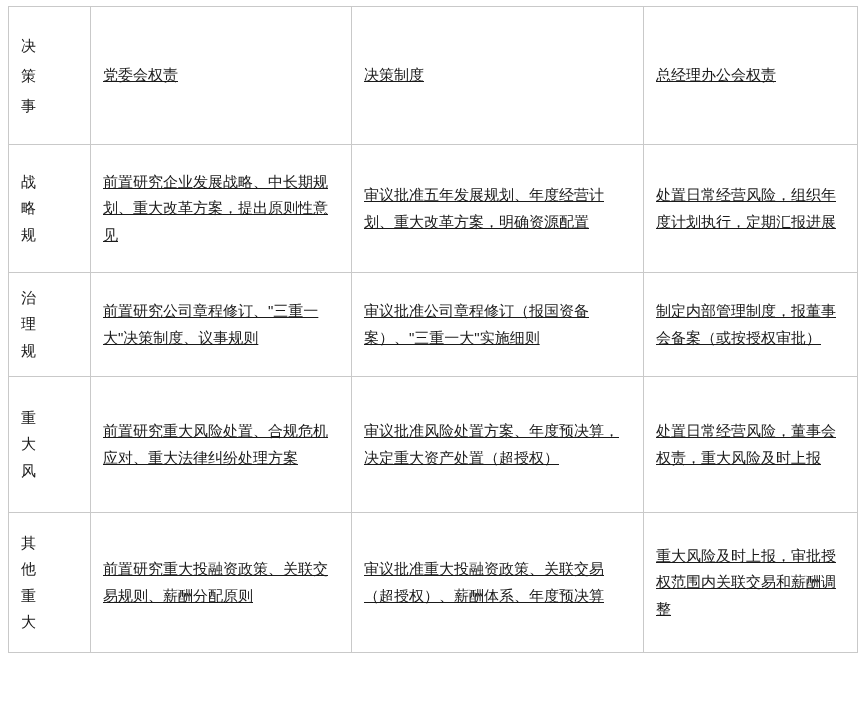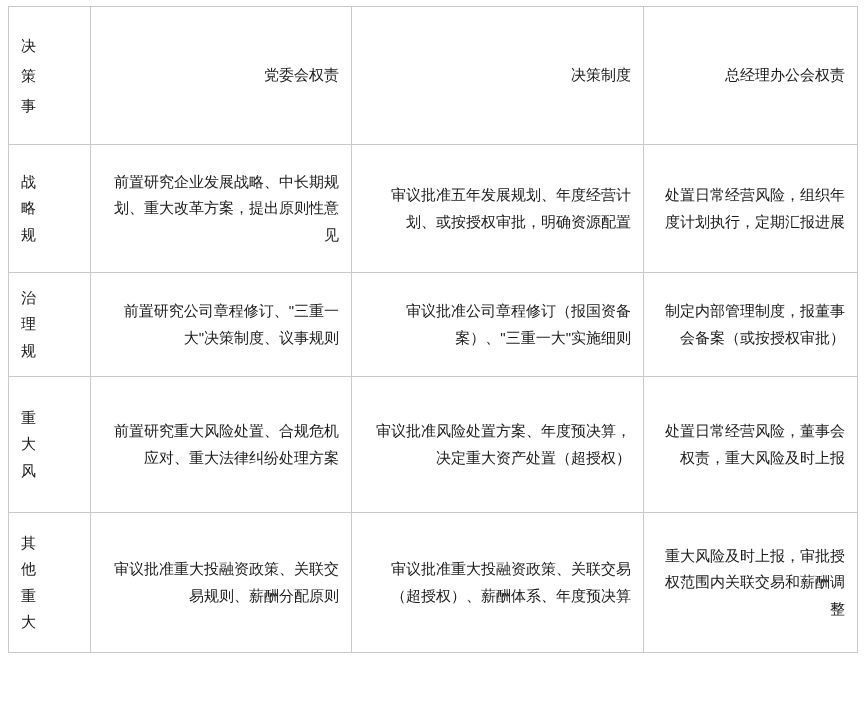--- a/index.html
+++ b/index.html
@@ -54,21 +54,22 @@
     text-align-last: justify;
     text-justify: inter-character;
   }
   tr.header td {
     vertical-align: middle;
   }
   tr.header td.cat {
     line-height: 2.0;
   }
   td.body {
-    text-align: right;
+    text-align: left;
+    text-decoration: underline;
   }
   .row-head { height: 138px; }
   .row-1 { height: 128px; }
   .row-2 { height: 104px; }
   .row-3 { height: 136px; }
   .row-4 { height: 140px; }
 </style>
 </head>
 <body>
 
@@ -92,21 +93,21 @@
         <td class="body">总经理办公会权责</td>
       </tr>
 
       <tr class="row-1">
         <td class="cat">
           <span class="catline">战</span>
           <span class="catline">略</span>
           <span class="catline">规</span>
         </td>
         <td class="body">前置研究企业发展战略、中长期规划、重大改革方案，提出原则性意见</td>
-        <td class="body">审议批准五年发展规划、年度经营计划、或按授权审批，明确资源配置</td>
+        <td class="body">审议批准五年发展规划、年度经营计划、重大改革方案，明确资源配置</td>
         <td class="body">处置日常经营风险，组织年度计划执行，定期汇报进展</td>
       </tr>
 
       <tr class="row-2">
         <td class="cat">
           <span class="catline">治</span>
           <span class="catline">理</span>
           <span class="catline">规</span>
         </td>
         <td class="body">前置研究公司章程修订、"三重一大"决策制度、议事规则</td>
@@ -125,19 +126,19 @@
         <td class="body">处置日常经营风险，董事会权责，重大风险及时上报</td>
       </tr>
 
       <tr class="row-4">
         <td class="cat">
           <span class="catline">其</span>
           <span class="catline">他</span>
           <span class="catline">重</span>
           <span class="catline">大</span>
         </td>
-        <td class="body">审议批准重大投融资政策、关联交易规则、薪酬分配原则</td>
+        <td class="body">前置研究重大投融资政策、关联交易规则、薪酬分配原则</td>
         <td class="body">审议批准重大投融资政策、关联交易（超授权）、薪酬体系、年度预决算</td>
         <td class="body">重大风险及时上报，审批授权范围内关联交易和薪酬调整</td>
       </tr>
     </tbody>
   </table>
 </div>
 
 </body></html>

